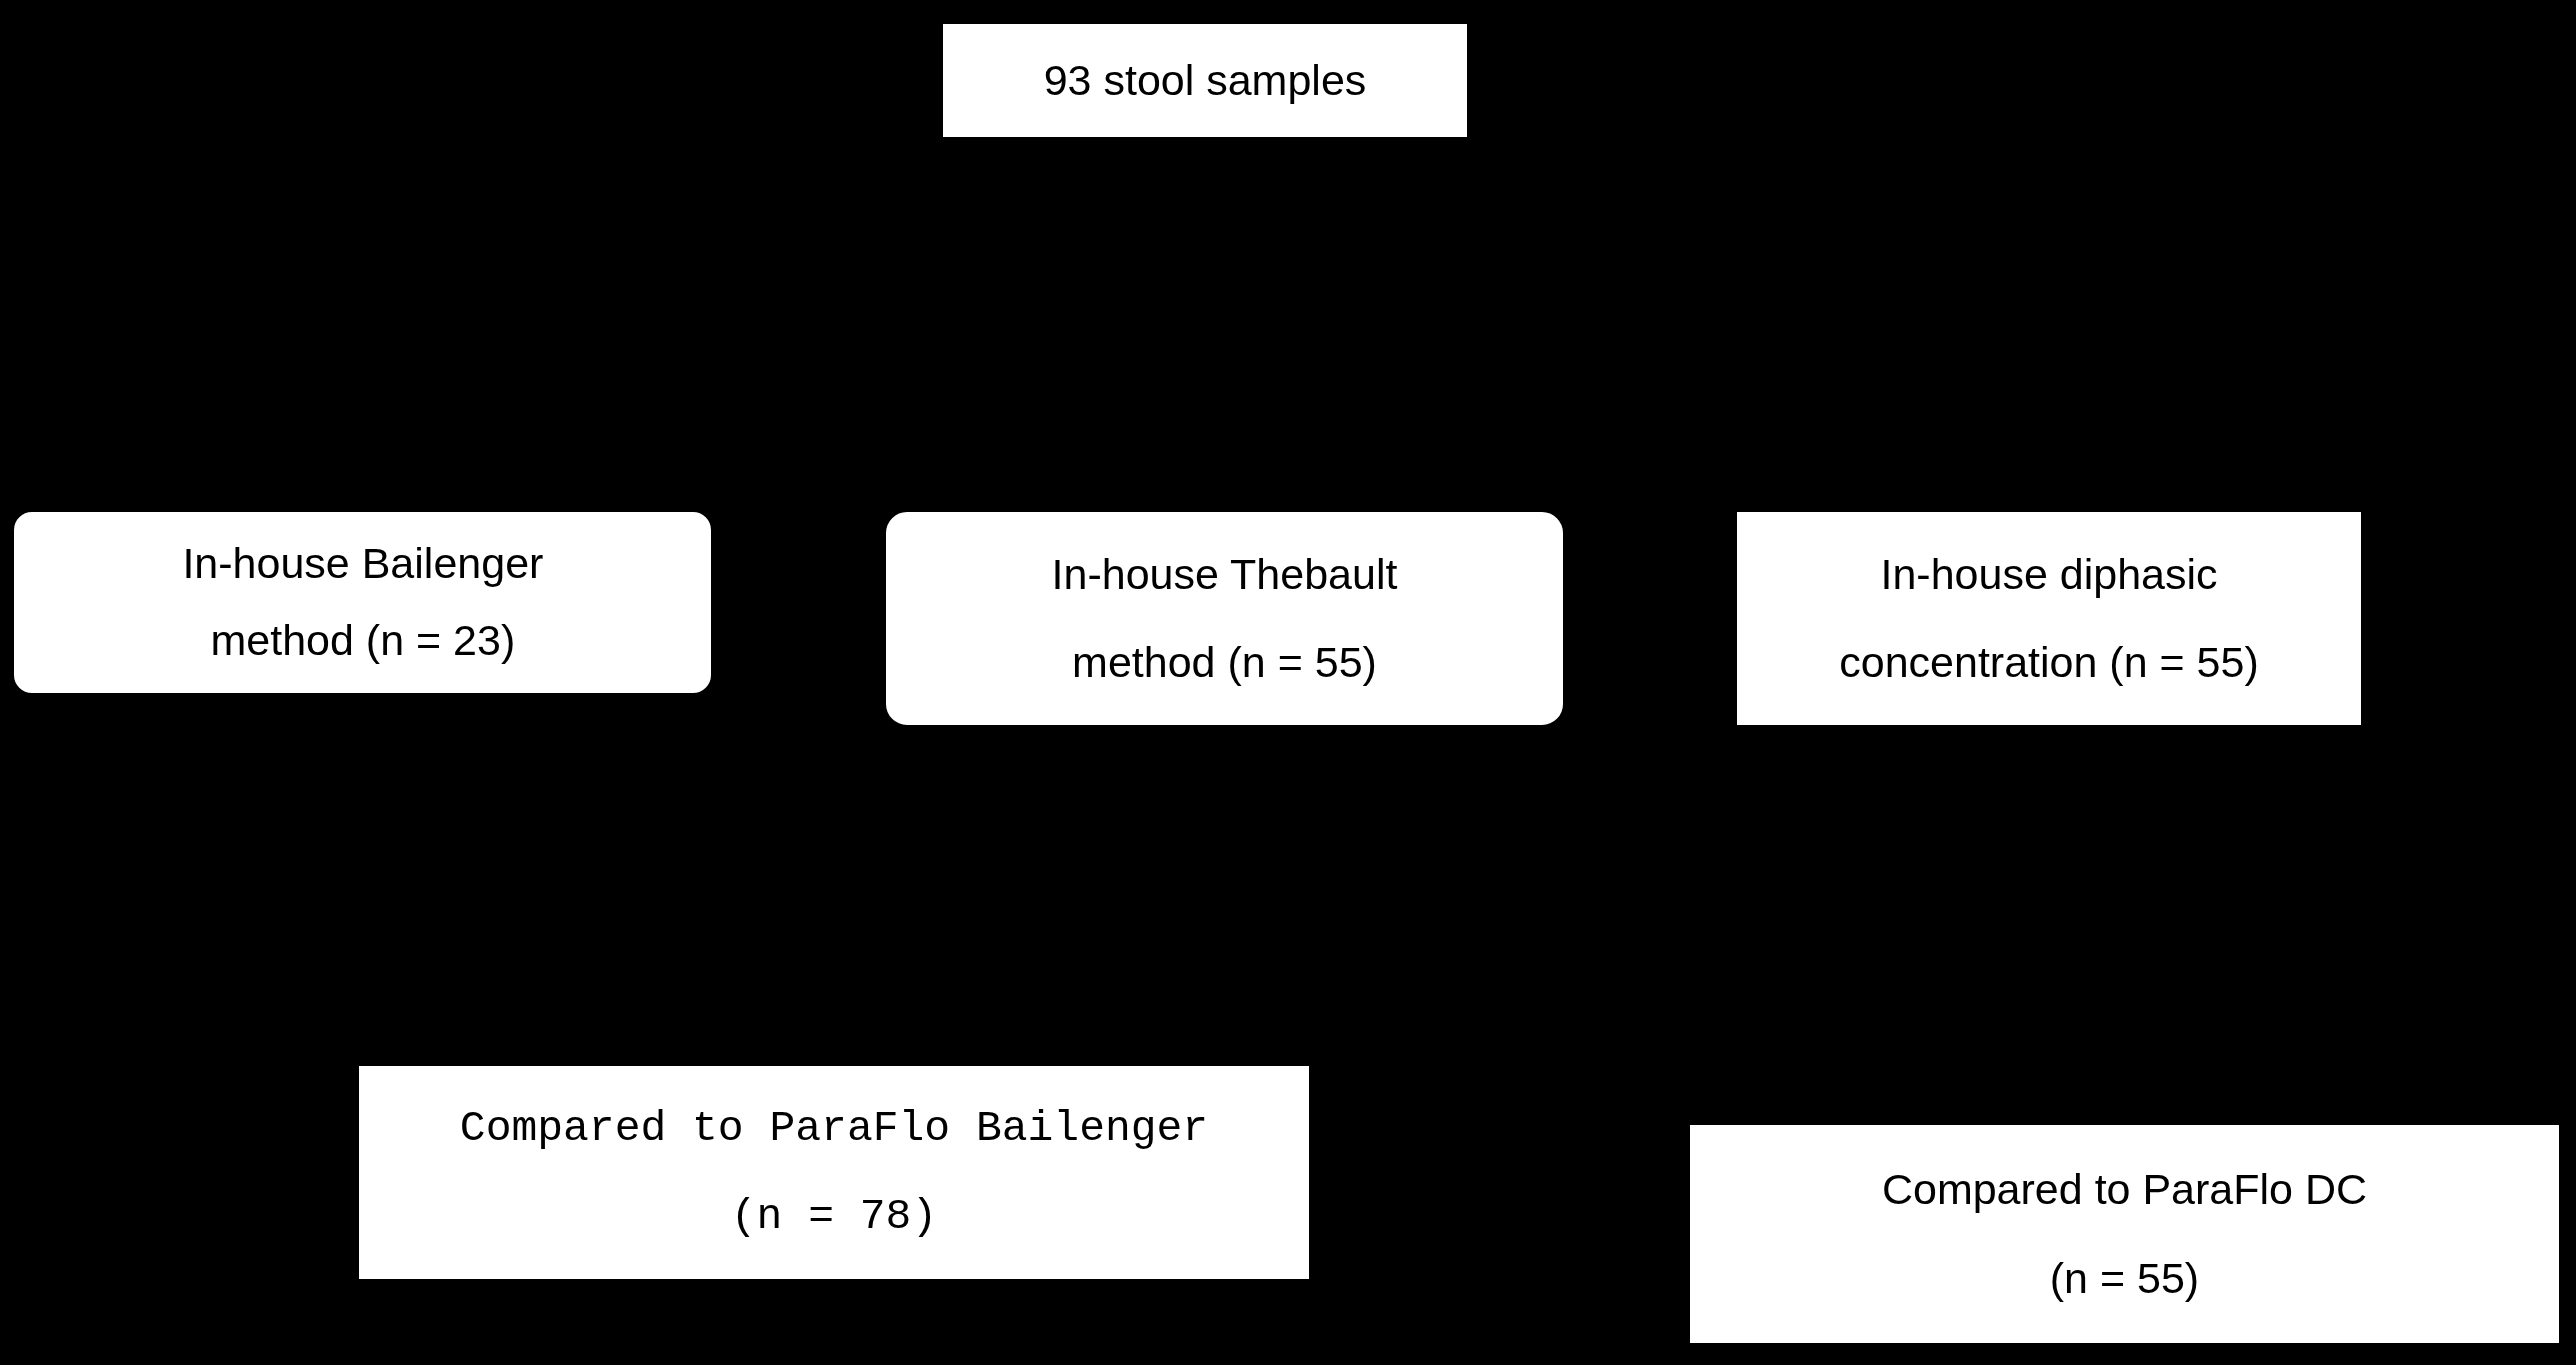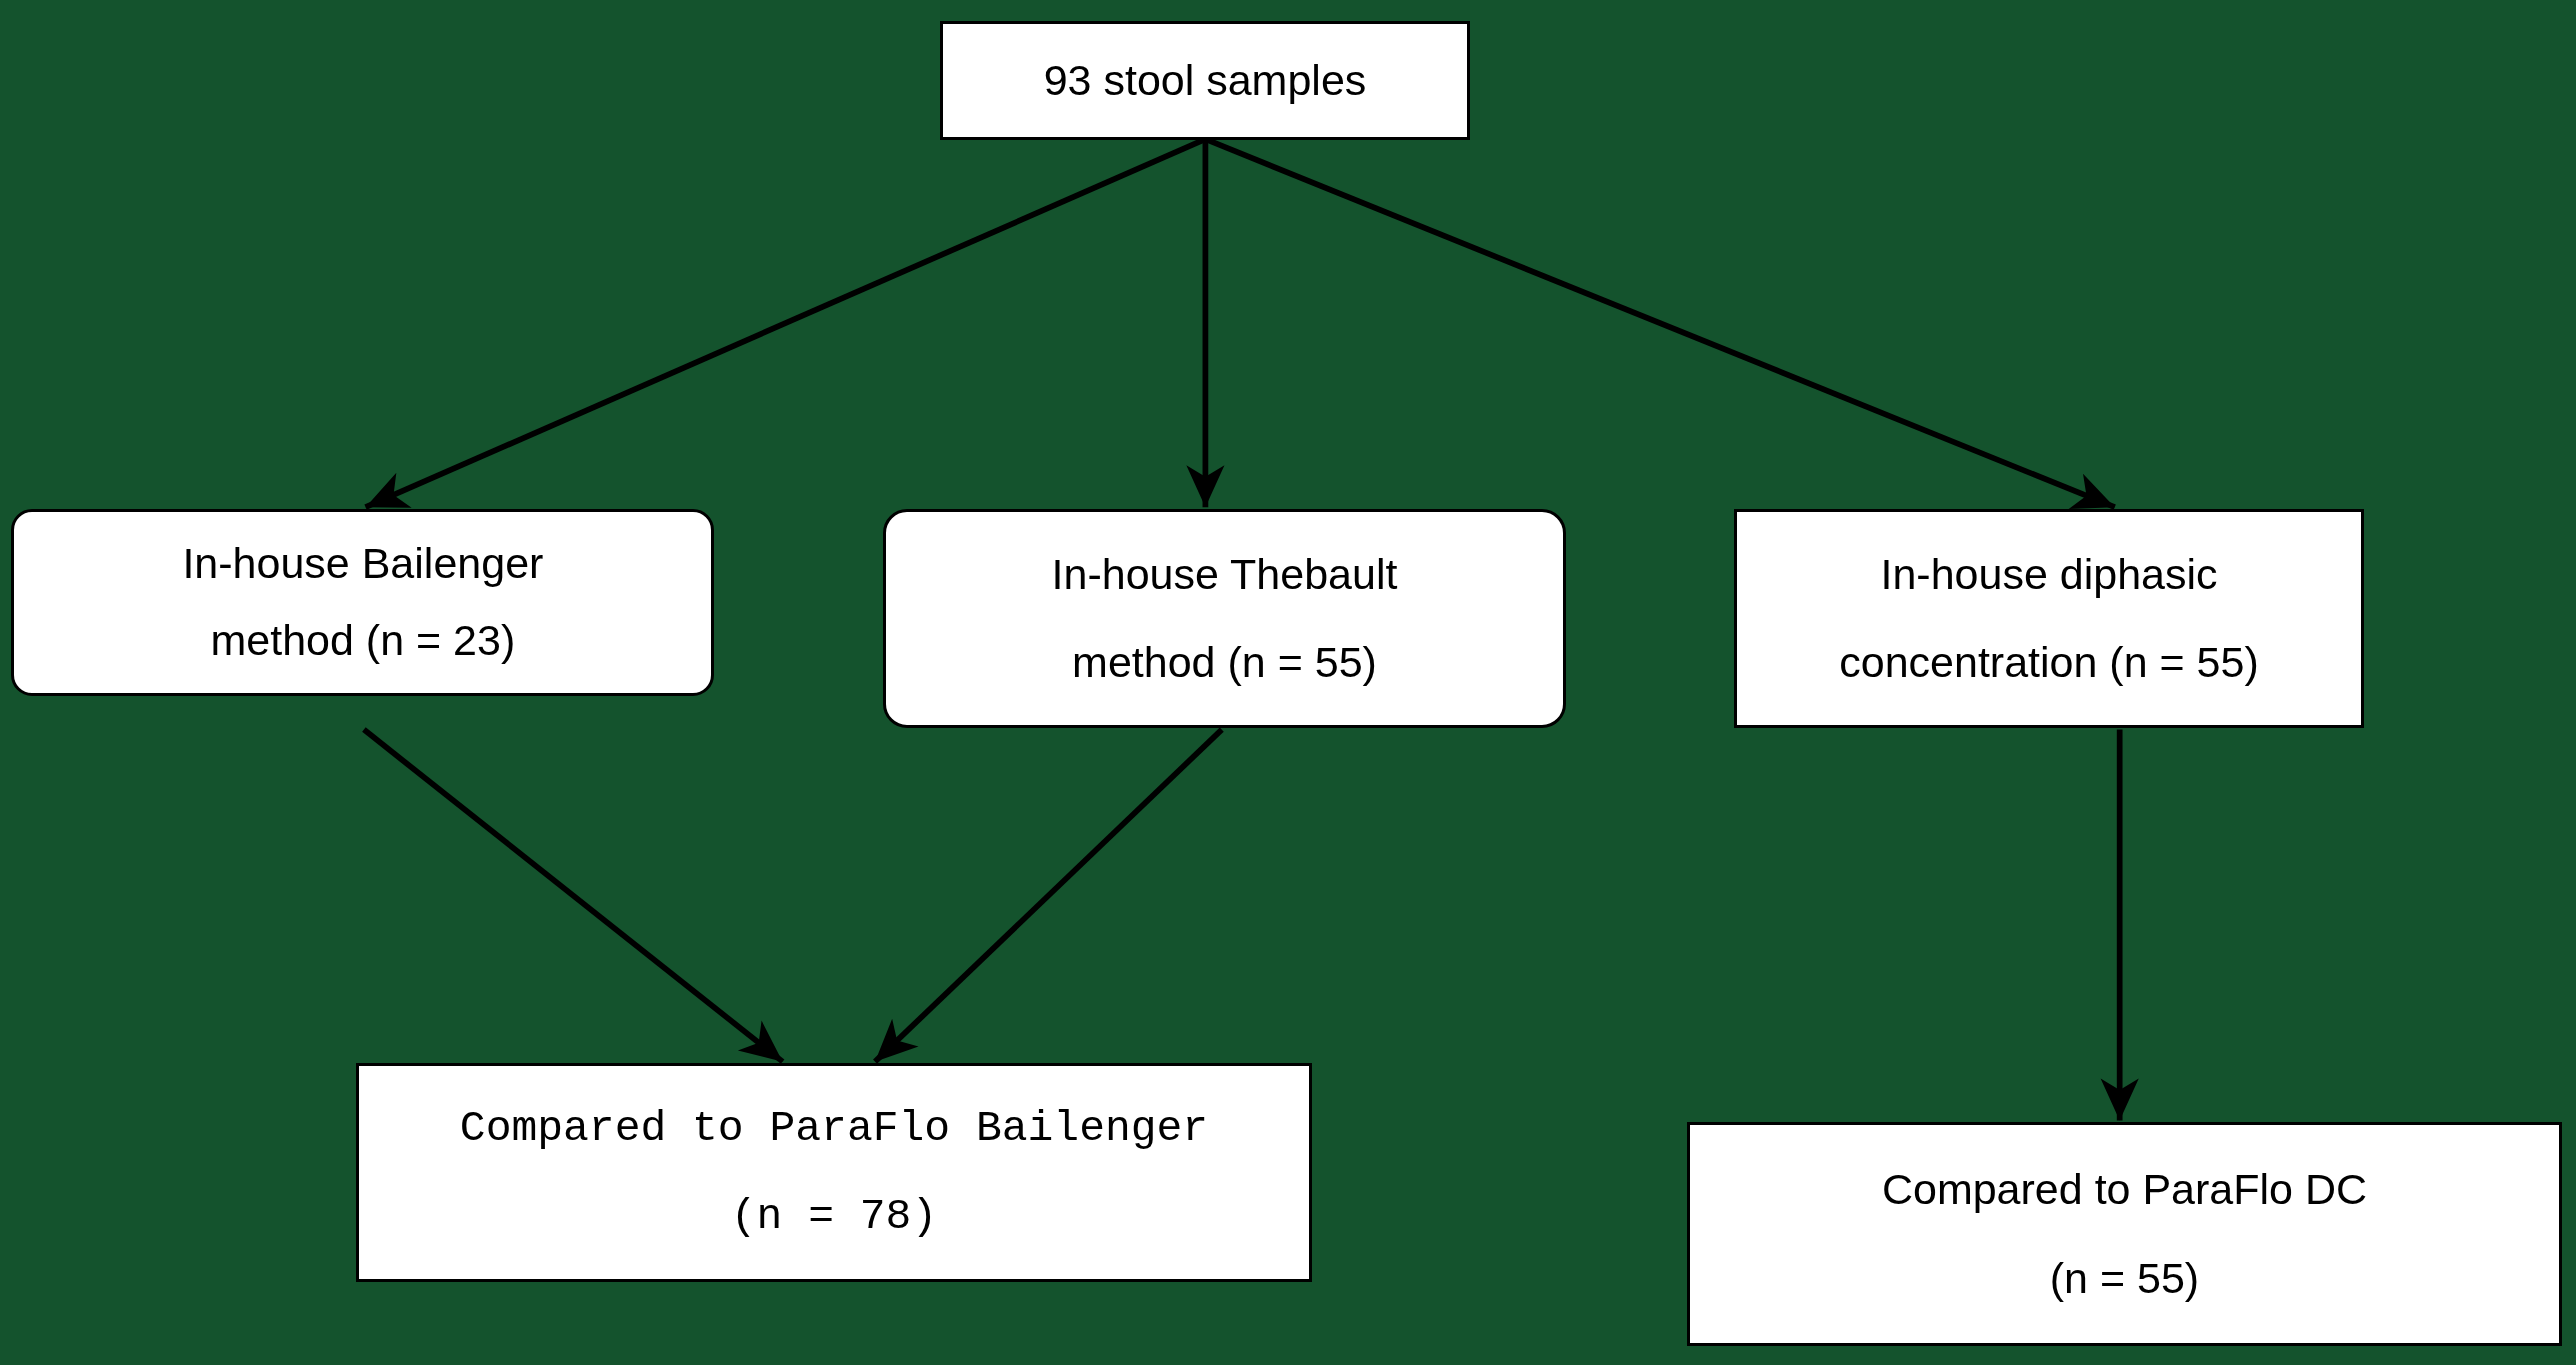--- a/index.html
+++ b/index.html
@@ -4,21 +4,21 @@
 <style>
   html, body {
     margin: 0;
     padding: 0;
     background: #ffffff;
   }
   .canvas {
     position: relative;
     width: 2576px;
     height: 1366px;
-    background: #14532d;
+    background: #000000;
     font-family: "Liberation Sans", sans-serif;
     color: #000000;
     overflow: hidden;
   }
   svg.arrow-layer {
     position: absolute;
     left: 0;
     top: 0;
     z-index: 0;
   }

